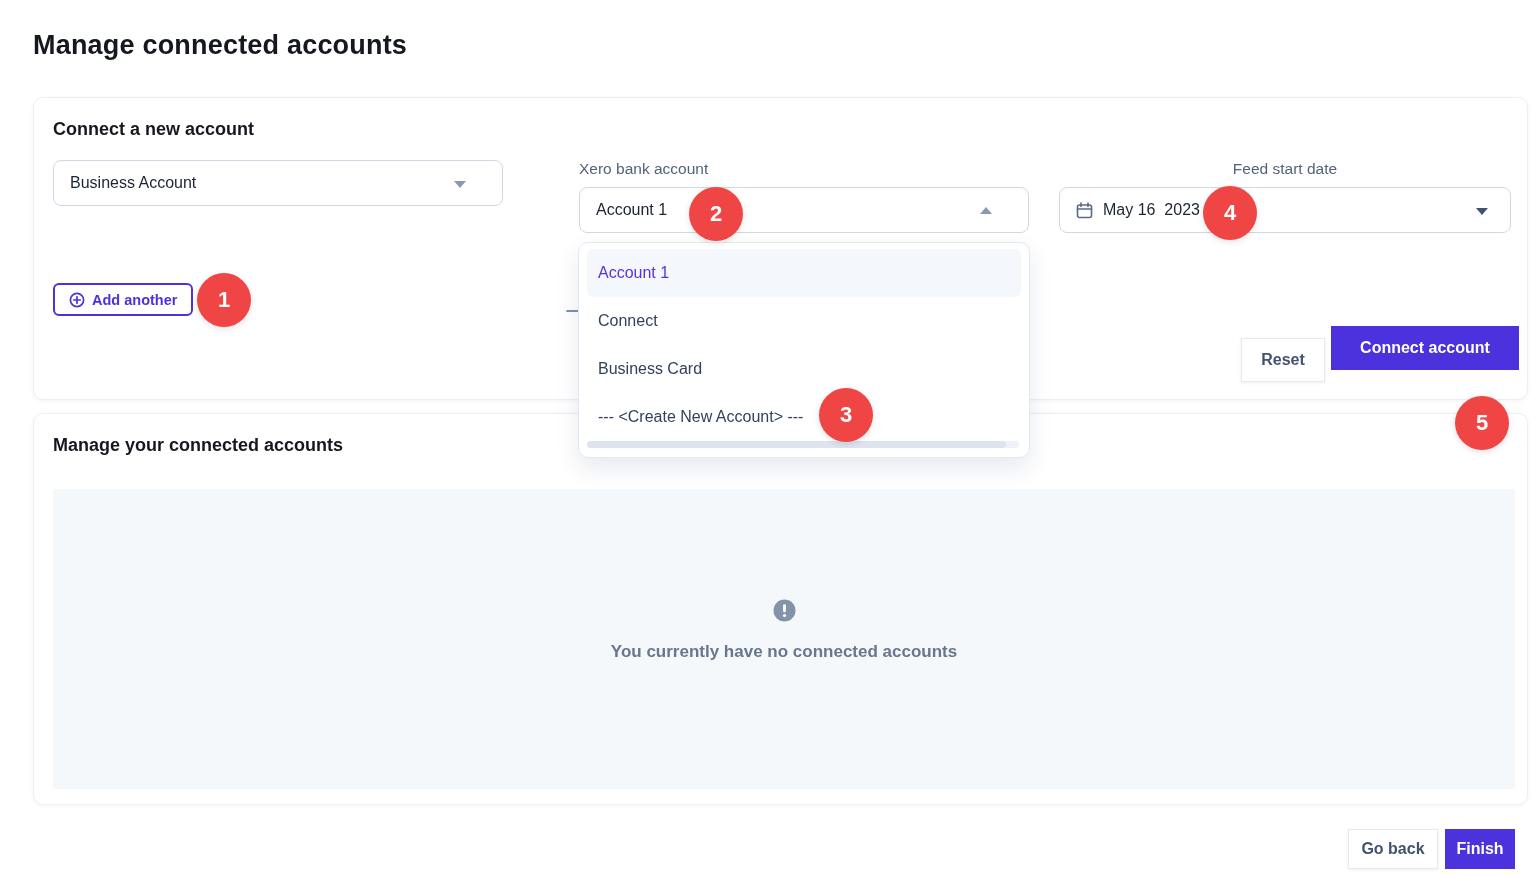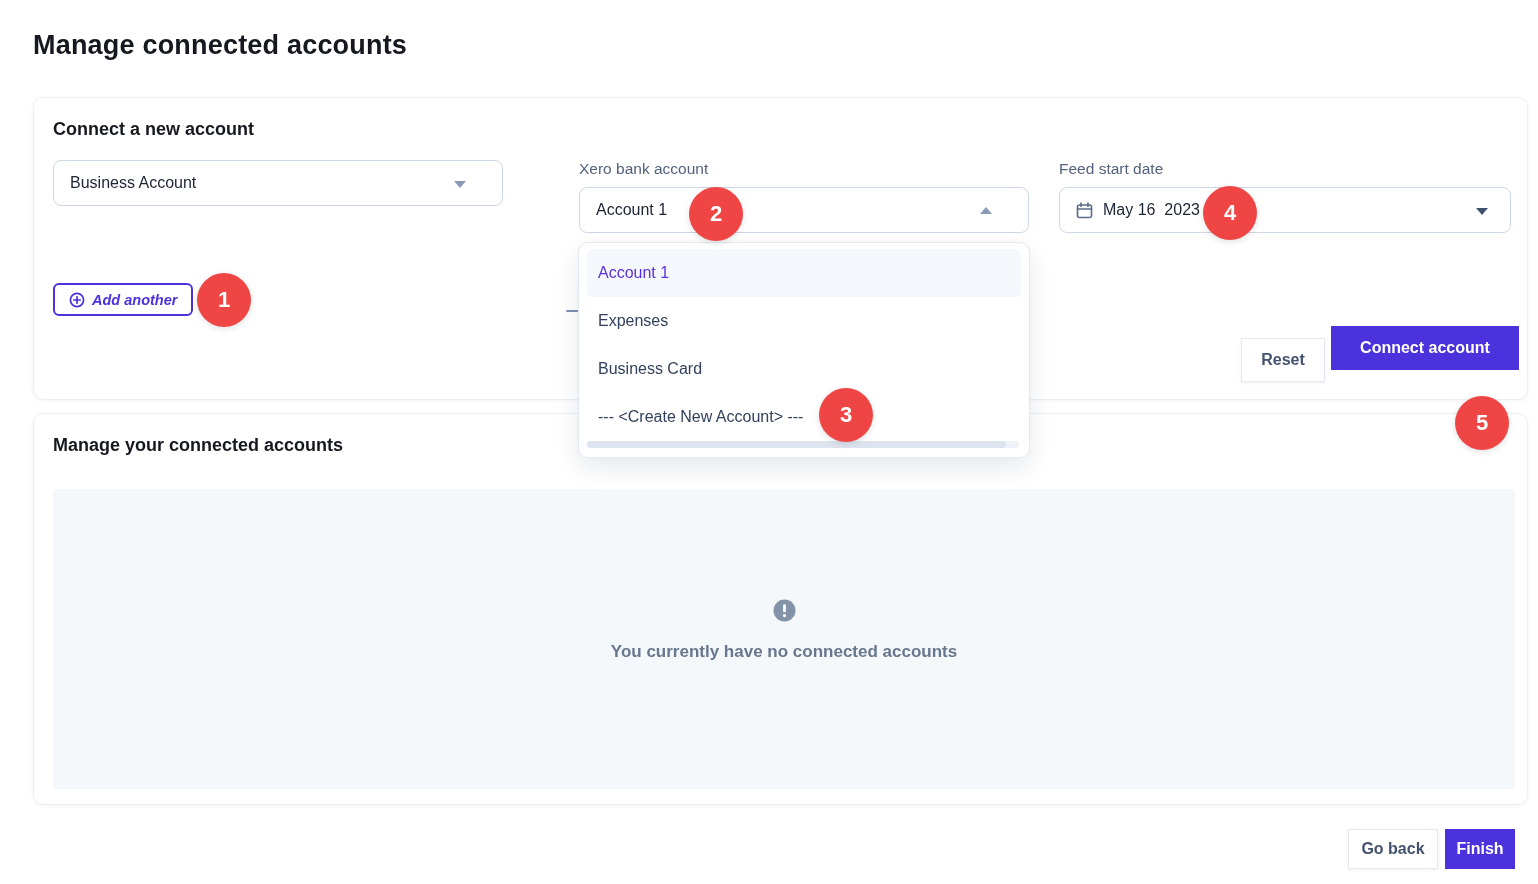--- a/index.html
+++ b/index.html
@@ -50,21 +50,21 @@
     color: #7d8fb3; font-size: 22px;
   }
   .btn {
     display: inline-flex; align-items: center; justify-content: center;
     border-radius: 0; font-weight: 800; cursor: pointer;
     font-family: "Liberation Sans", sans-serif; border: none;
   }
   .btn-outline-accent {
     position: absolute; left: 19px; top: 185px; height: 33px; padding: 0 14px;
     background: #fff; border: 2px solid #4b32dc; color: #4b32dc;
-    font-size: 14.5px; border-radius: 6px; gap: 7px; font-style: italic;
+    font-size: 14.5px; border-radius: 6px; gap: 7px;
   }
   .btn-secondary {
     background: #ffffff; border: 1px solid #e6eaf0; color: #42526e;
     box-shadow: 0 1px 3px rgba(23,43,77,0.08); font-size: 16px;
   }
   .btn-primary { background: #4b32dc; color: #ffffff; font-size: 16px; }
   .btn-reset   { position: absolute; left: 1207px; top: 240px; width: 84px; height: 44px; }
   .btn-connect { position: absolute; left: 1297px; top: 228px; width: 188px; height: 44px; }
   .dropdown-panel {
     position: absolute; left: 578px; top: 242px; width: 452px; height: 216px;
@@ -128,21 +128,21 @@
   </div>
 
   <div class="field" style="left:545px; width:450px;">
     <label class="field-label">Xero bank account</label>
     <div class="select">
       <span class="value">Account 1</span>
       <span class="caret-up"></span>
     </div>
   </div>
 
-  <div class="field" style="left:1025px; width:452px;">
+  <div class="field" style="left:1025px; width:452px;text-align:center;">
     <label class="field-label">Feed start date</label>
     <div class="select">
       <span class="icon cal-icon">
         <svg width="17" height="17" viewBox="0 0 17 17" fill="none">
           <rect x="1.5" y="3" width="14" height="12.5" rx="2" stroke="#5a6b87" stroke-width="1.6"></rect>
           <path d="M5 1 V4.5 M12 1 V4.5 M1.5 7 H15.5" stroke="#5a6b87" stroke-width="1.6" stroke-linecap="round"></path>
         </svg>
       </span>
       <span class="value">May 16  2023</span>
       <span class="caret-down caret-dark"></span>
@@ -158,21 +158,21 @@
     </span>
     <span>Add another</span>
   </button>
 
   <button class="btn btn-secondary btn-reset">Reset</button>
   <button class="btn btn-primary btn-connect">Connect account</button>
 </section>
 
 <div class="dropdown-panel">
   <div class="option selected">Account 1</div>
-  <div class="option">Expenses</div>
+  <div class="option">Connect</div>
   <div class="option">Business Card</div>
   <div class="option">--- &lt;Create New Account&gt; ---</div>
   <div class="dropdown-scrollbar">
     <div class="thumb"></div>
   </div>
 </div>
 
 <section class="card card-manage">
   <h2 class="card-heading">Manage your connected accounts</h2>
   <div class="empty-area">

